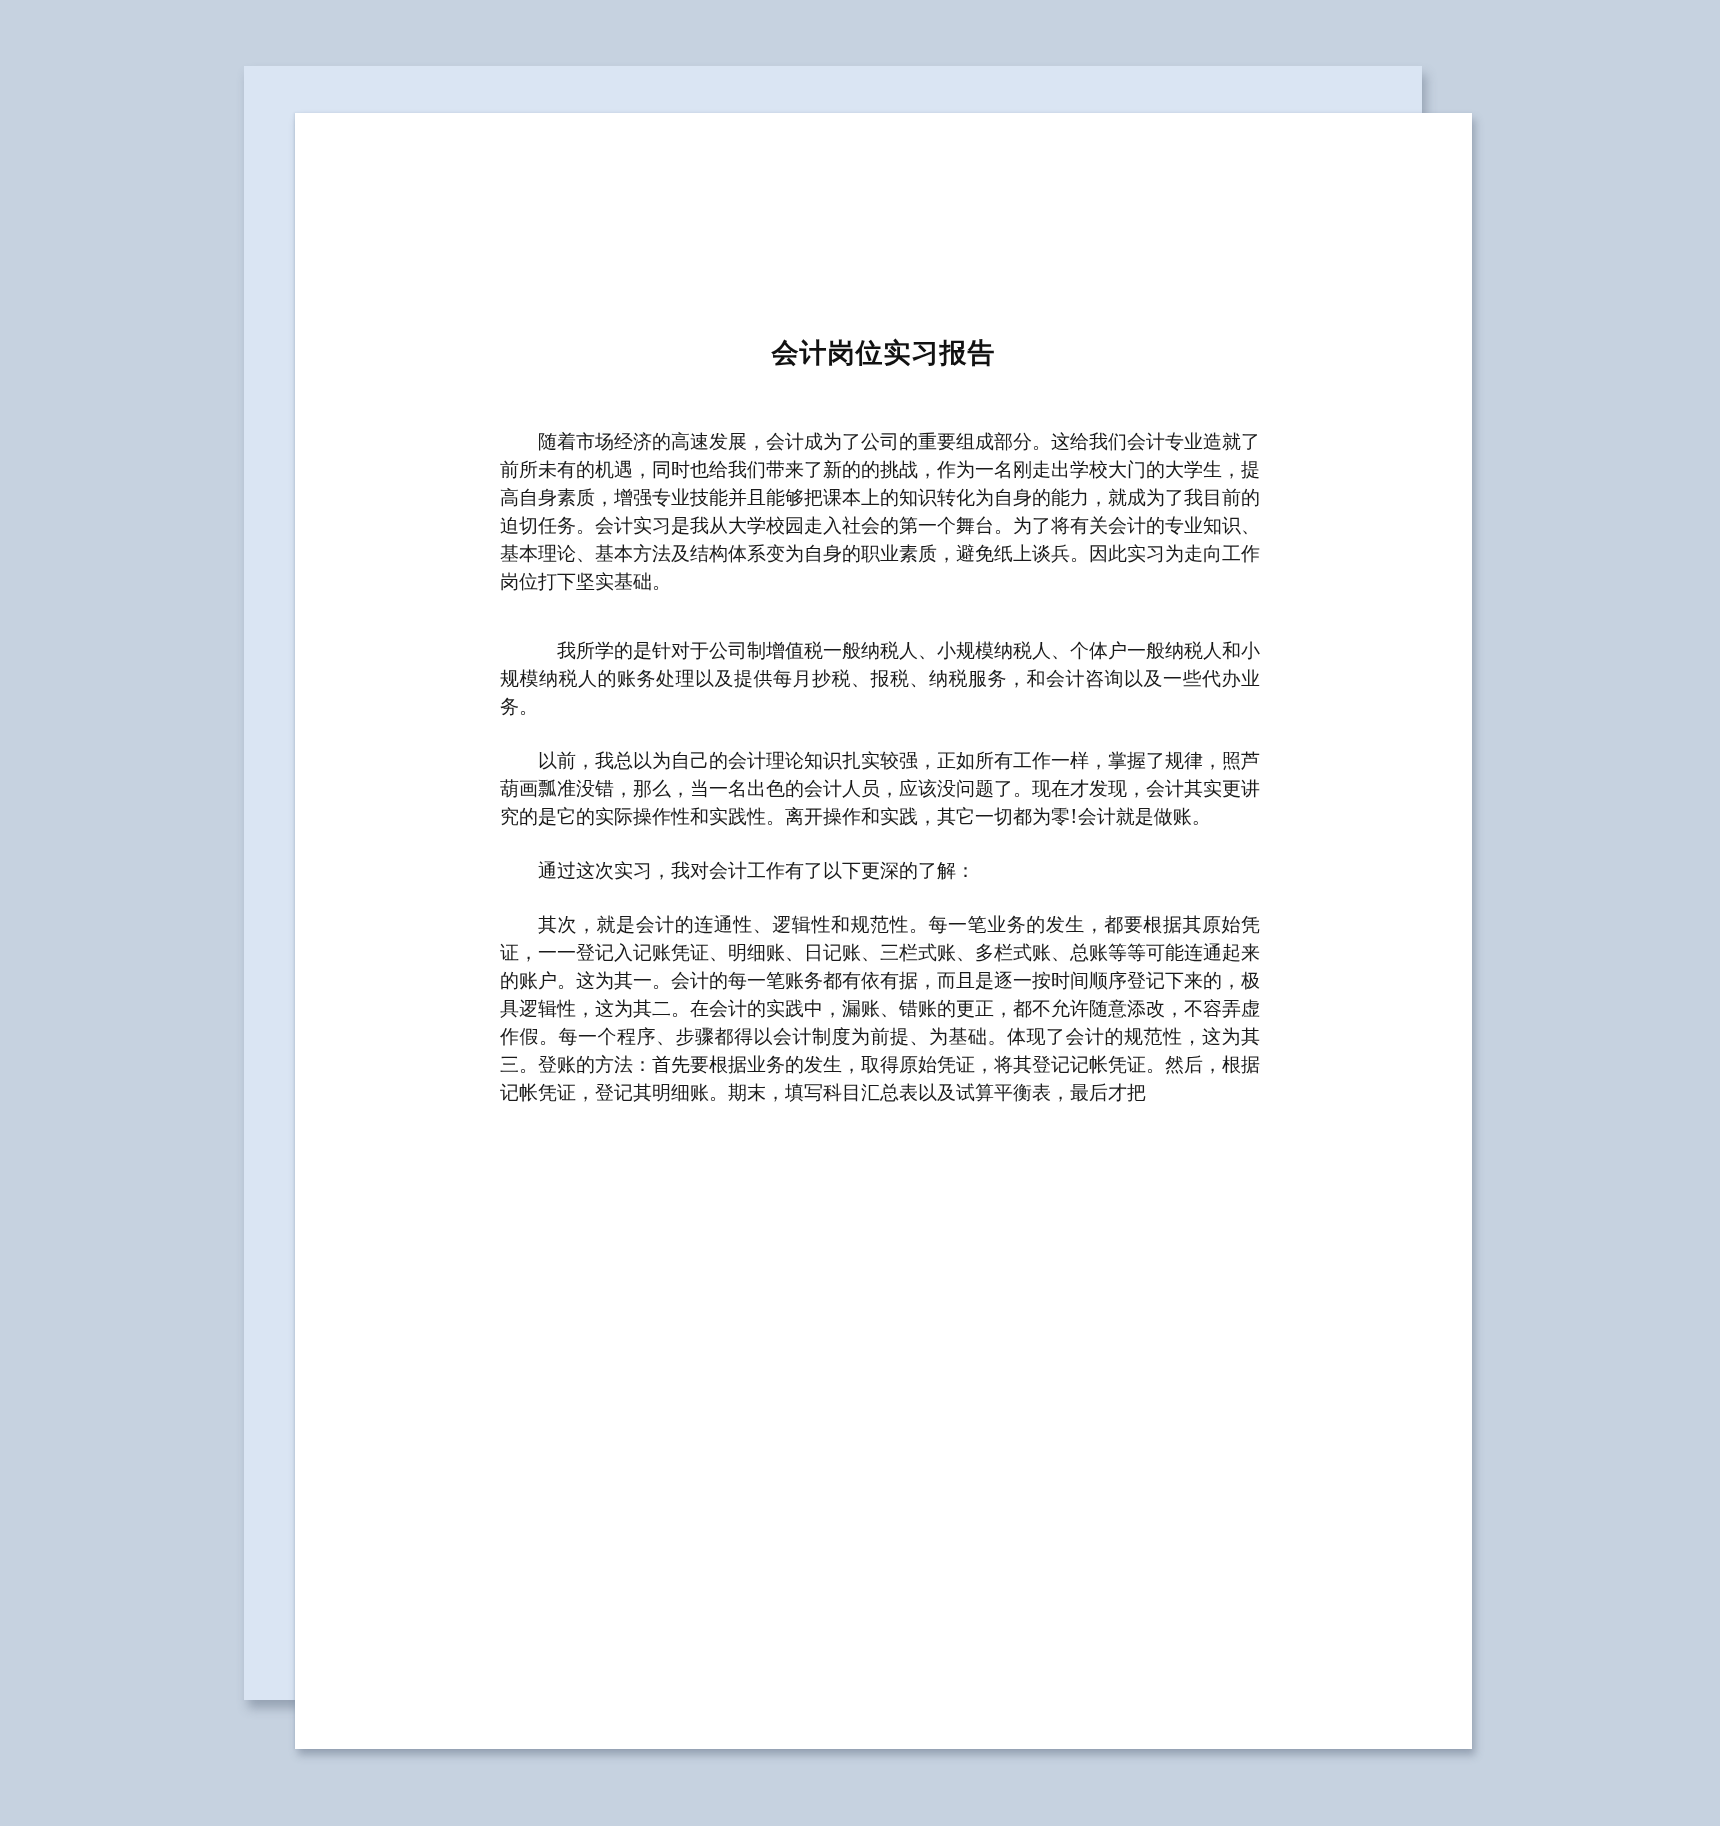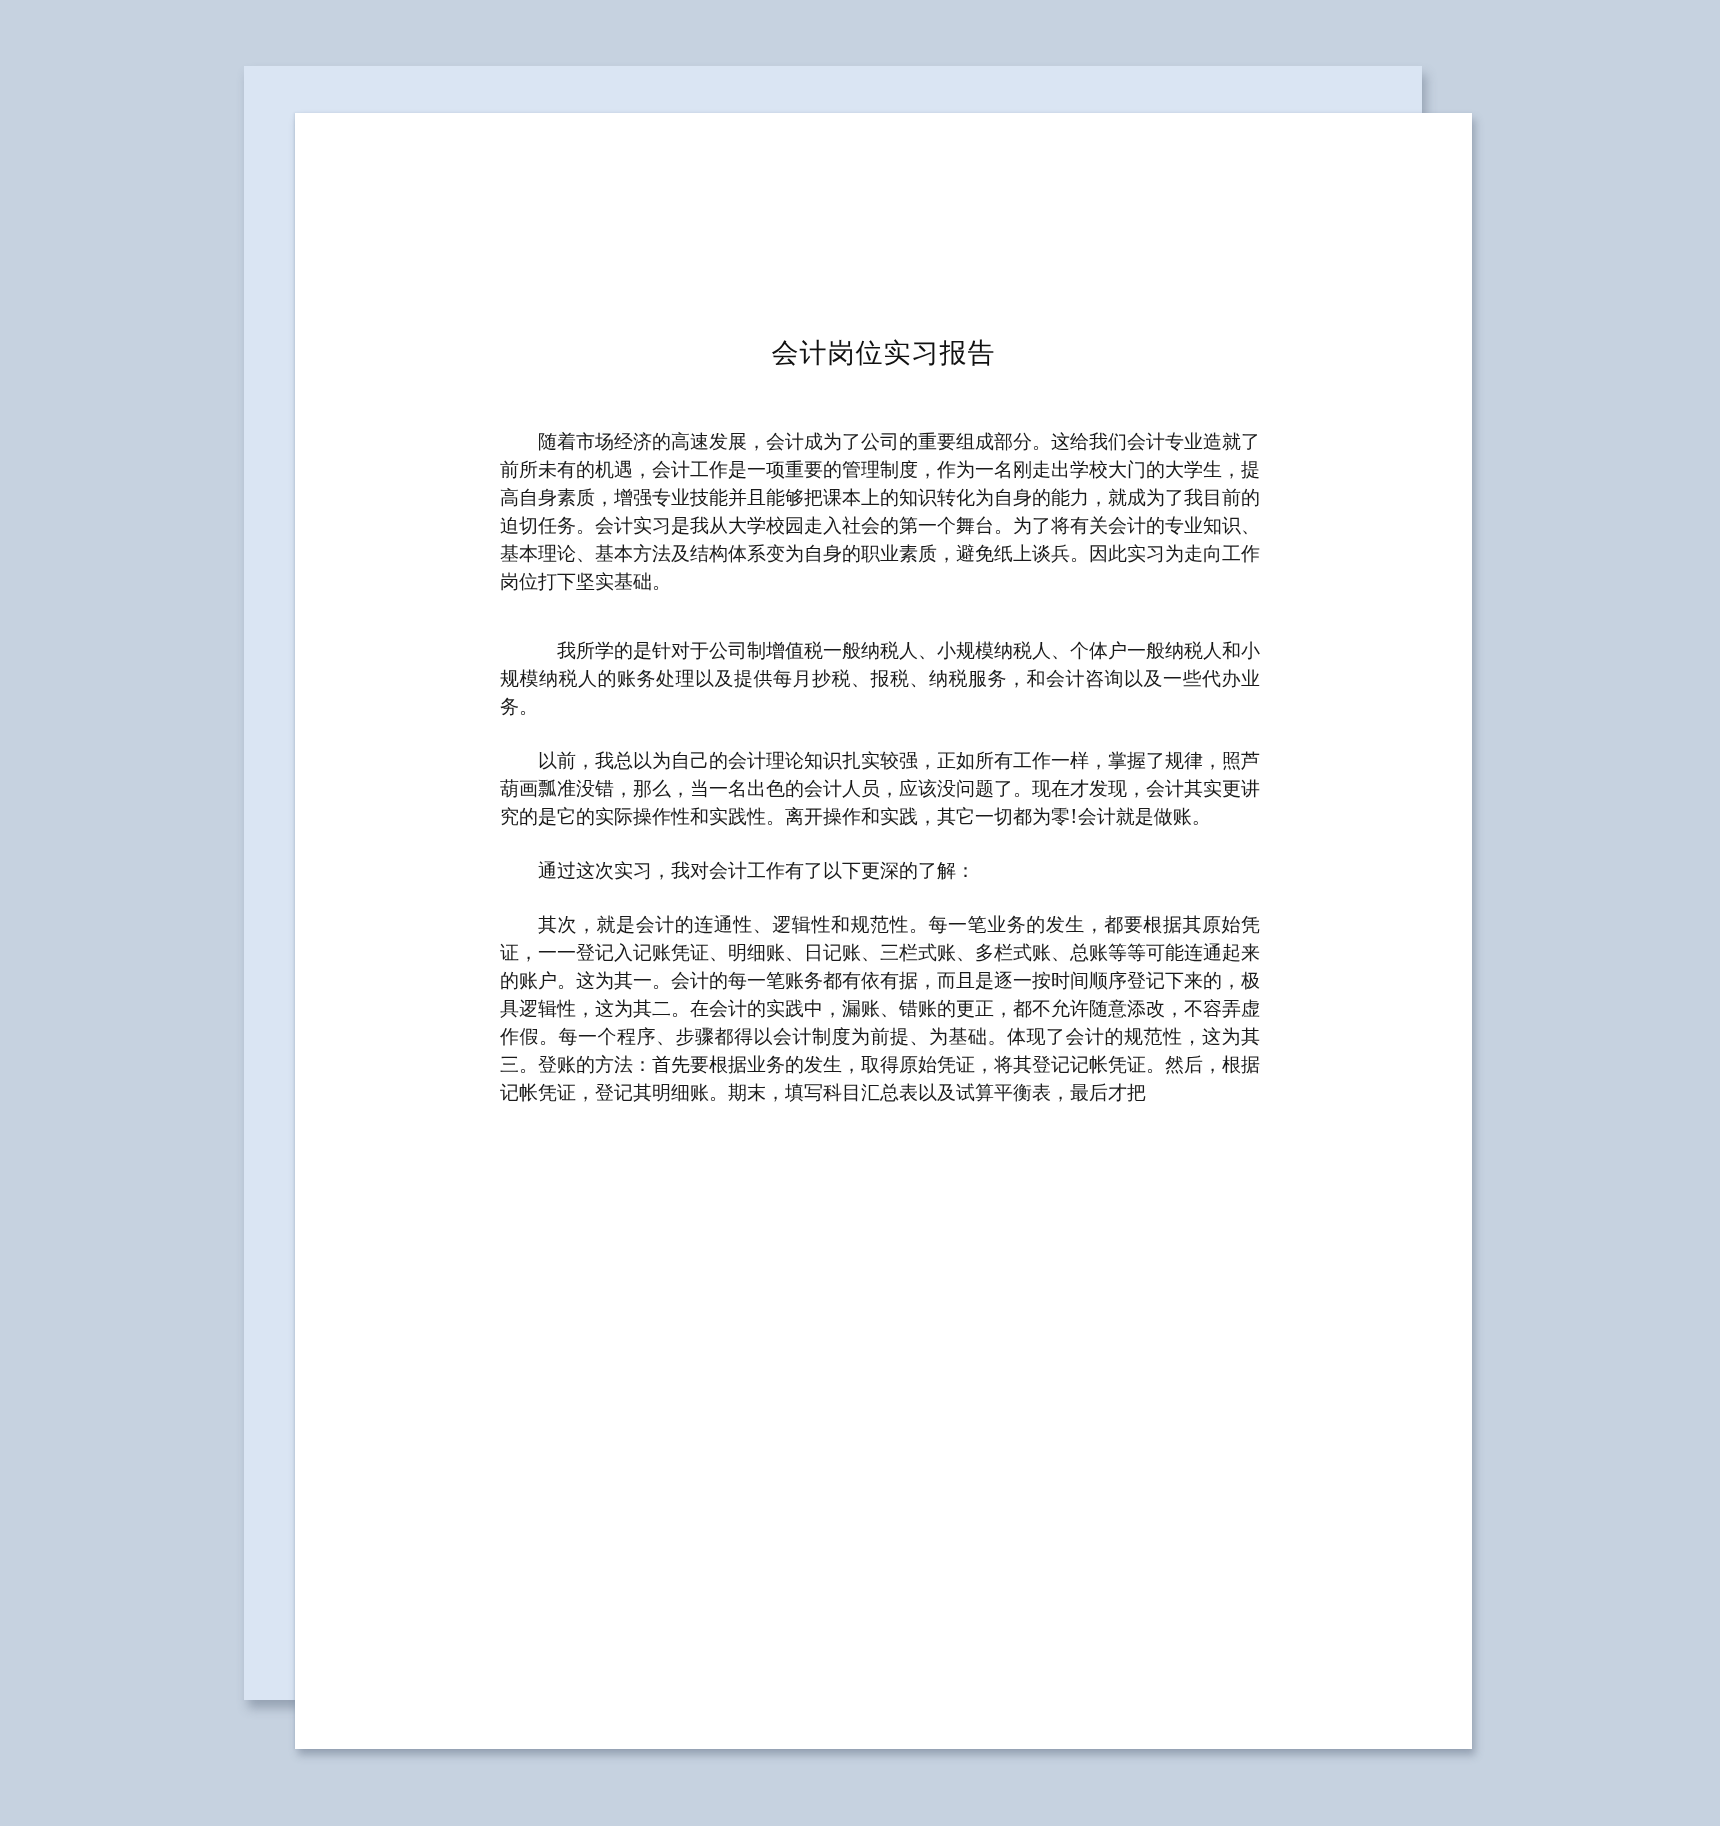--- a/index.html
+++ b/index.html
@@ -33,21 +33,21 @@
       box-shadow: 3px 6px 8px rgba(90, 105, 125, 0.45), -1px 0 2px rgba(150, 165, 190, 0.3);
     }
     .doc-title {
       position: absolute;
       left: 0;
       right: 0;
       top: 222px;
       text-align: center;
       font-family: "DejaVu Sans", "Liberation Sans", sans-serif;
       font-size: 27px;
-      font-weight: 400;
+      font-weight: 700;
       color: #111111;
       letter-spacing: 1px;
     }
     .doc-body {
       position: absolute;
       left: 205px;
       top: 314px;
       width: 760px;
       font-size: 19px;
       line-height: 28px;
@@ -69,19 +69,19 @@
   </style>
 </head>
 <body>
 
 <div class="back-page"></div>
 
 <div class="front-page">
   <div class="doc-title">会计岗位实习报告</div>
 
   <div class="doc-body">
-    <p>随着市场经济的高速发展，会计成为了公司的重要组成部分。这给我们会计专业造就了前所未有的机遇，会计工作是一项重要的管理制度，作为一名刚走出学校大门的大学生，提高自身素质，增强专业技能并且能够把课本上的知识转化为自身的能力，就成为了我目前的迫切任务。会计实习是我从大学校园走入社会的第一个舞台。为了将有关会计的专业知识、基本理论、基本方法及结构体系变为自身的职业素质，避免纸上谈兵。因此实习为走向工作岗位打下坚实基础。</p>
+    <p>随着市场经济的高速发展，会计成为了公司的重要组成部分。这给我们会计专业造就了前所未有的机遇，同时也给我们带来了新的的挑战，作为一名刚走出学校大门的大学生，提高自身素质，增强专业技能并且能够把课本上的知识转化为自身的能力，就成为了我目前的迫切任务。会计实习是我从大学校园走入社会的第一个舞台。为了将有关会计的专业知识、基本理论、基本方法及结构体系变为自身的职业素质，避免纸上谈兵。因此实习为走向工作岗位打下坚实基础。</p>
     <p class="indent-wide">我所学的是针对于公司制增值税一般纳税人、小规模纳税人、个体户一般纳税人和小规模纳税人的账务处理以及提供每月抄税、报税、纳税服务，和会计咨询以及一些代办业务。</p>
     <p>以前，我总以为自己的会计理论知识扎实较强，正如所有工作一样，掌握了规律，照芦葫画瓢准没错，那么，当一名出色的会计人员，应该没问题了。现在才发现，会计其实更讲究的是它的实际操作性和实践性。离开操作和实践，其它一切都为零!会计就是做账。</p>
     <p>通过这次实习，我对会计工作有了以下更深的了解：</p>
     <p class="last">其次，就是会计的连通性、逻辑性和规范性。每一笔业务的发生，都要根据其原始凭证，一一登记入记账凭证、明细账、日记账、三栏式账、多栏式账、总账等等可能连通起来的账户。这为其一。会计的每一笔账务都有依有据，而且是逐一按时间顺序登记下来的，极具逻辑性，这为其二。在会计的实践中，漏账、错账的更正，都不允许随意添改，不容弄虚作假。每一个程序、步骤都得以会计制度为前提、为基础。体现了会计的规范性，这为其三。登账的方法：首先要根据业务的发生，取得原始凭证，将其登记记帐凭证。然后，根据记帐凭证，登记其明细账。期末，填写科目汇总表以及试算平衡表，最后才把</p>
   </div>
 </div>
 
 </body></html>

